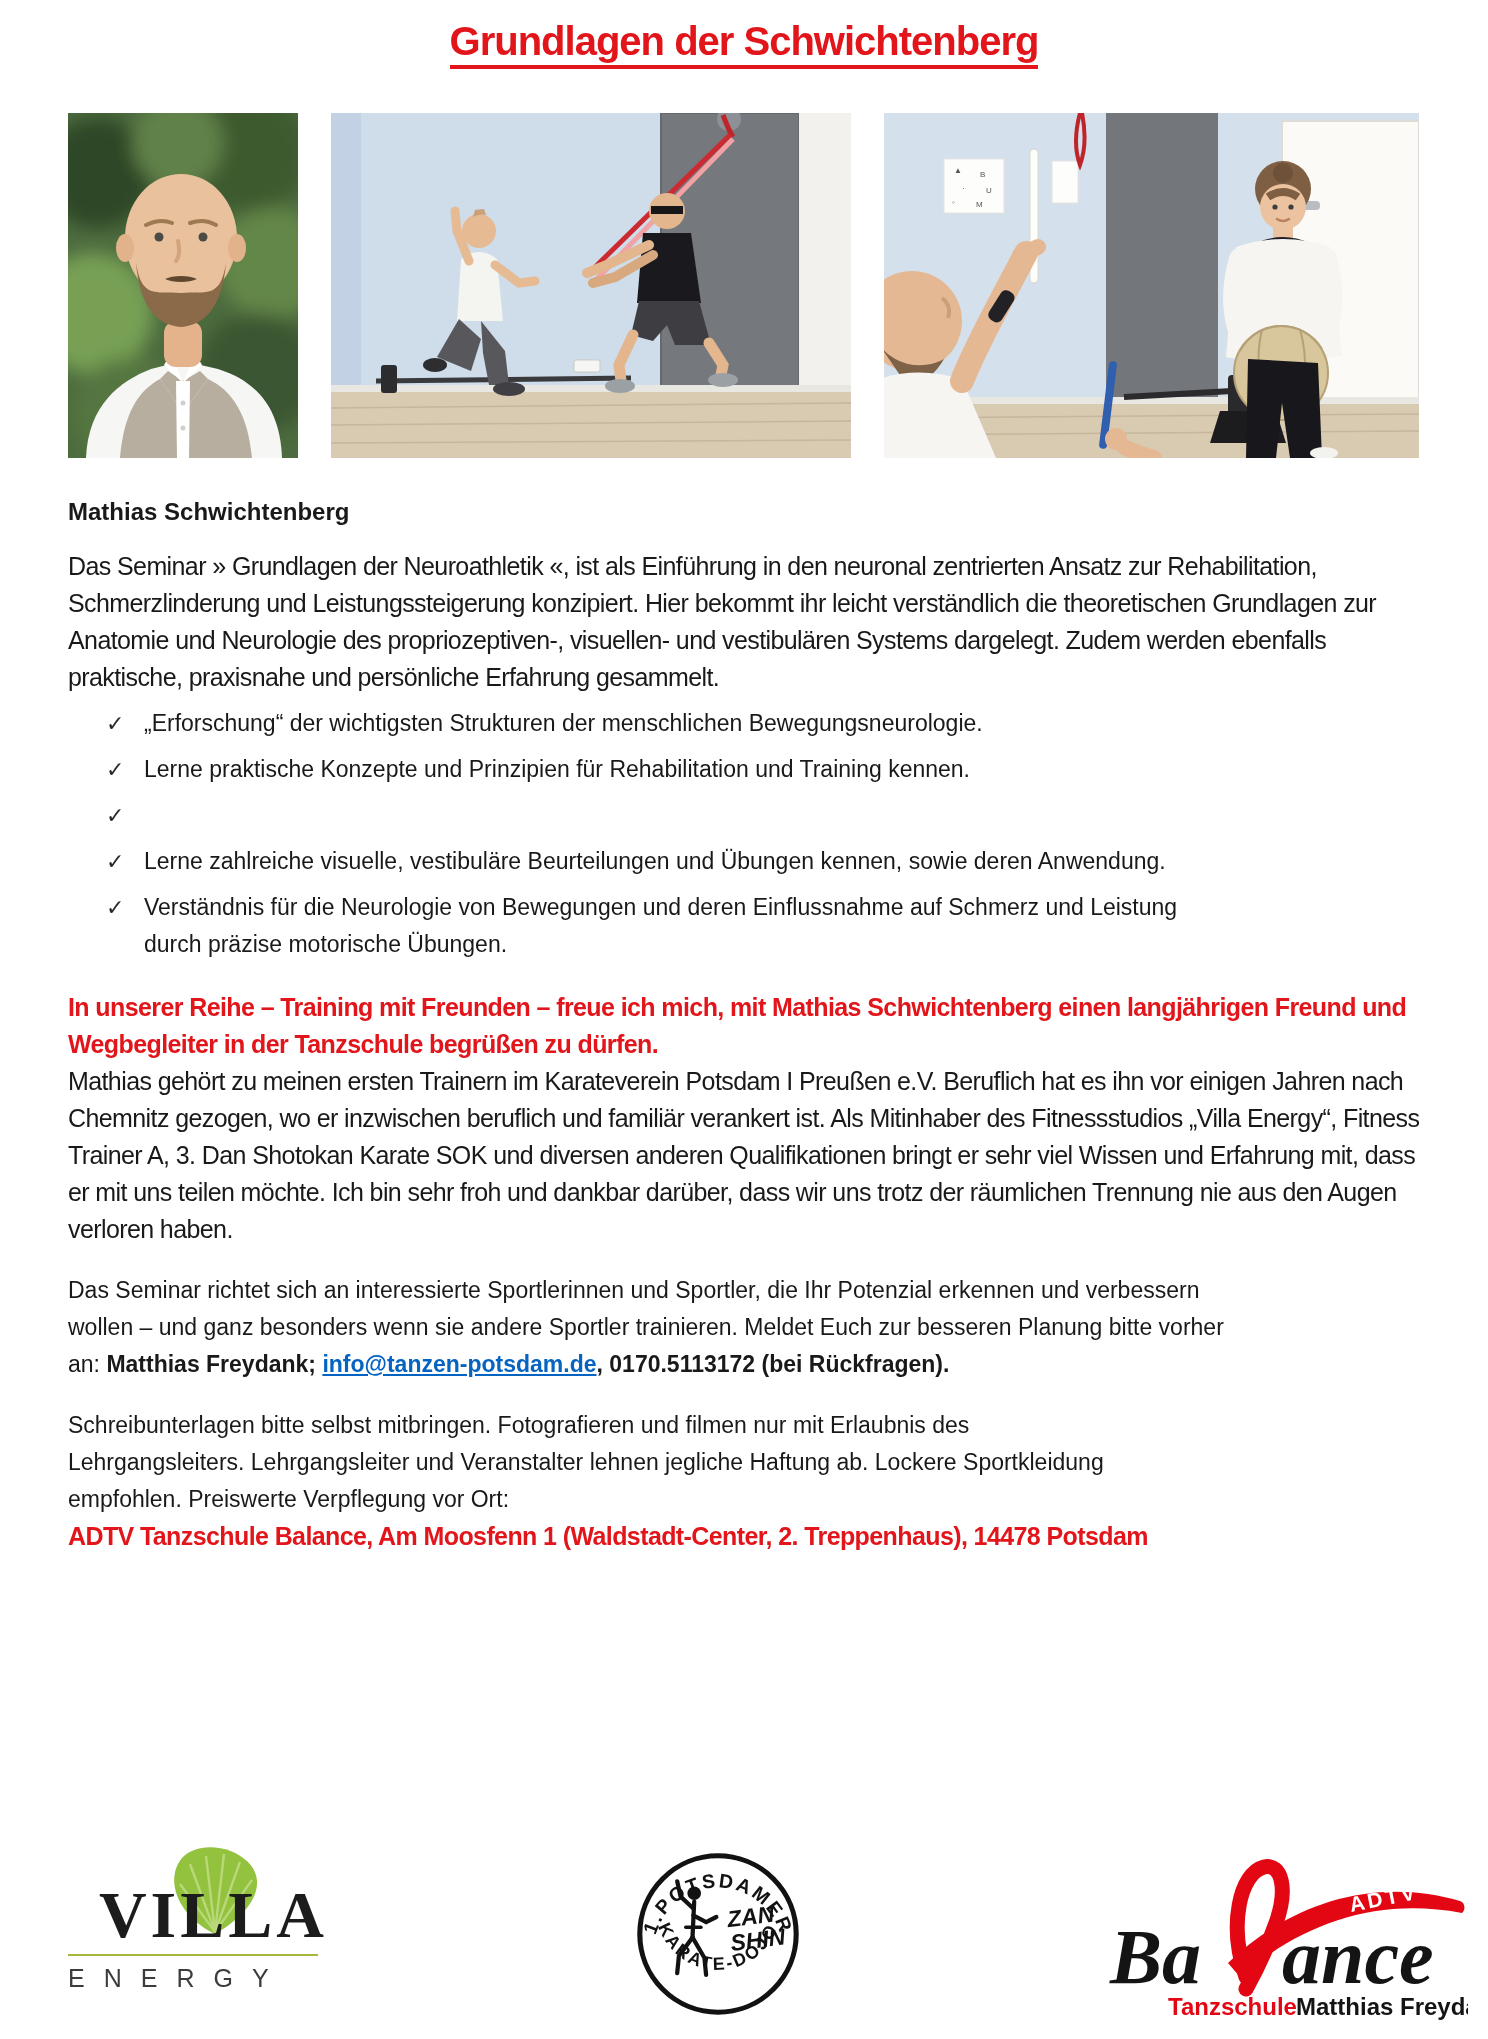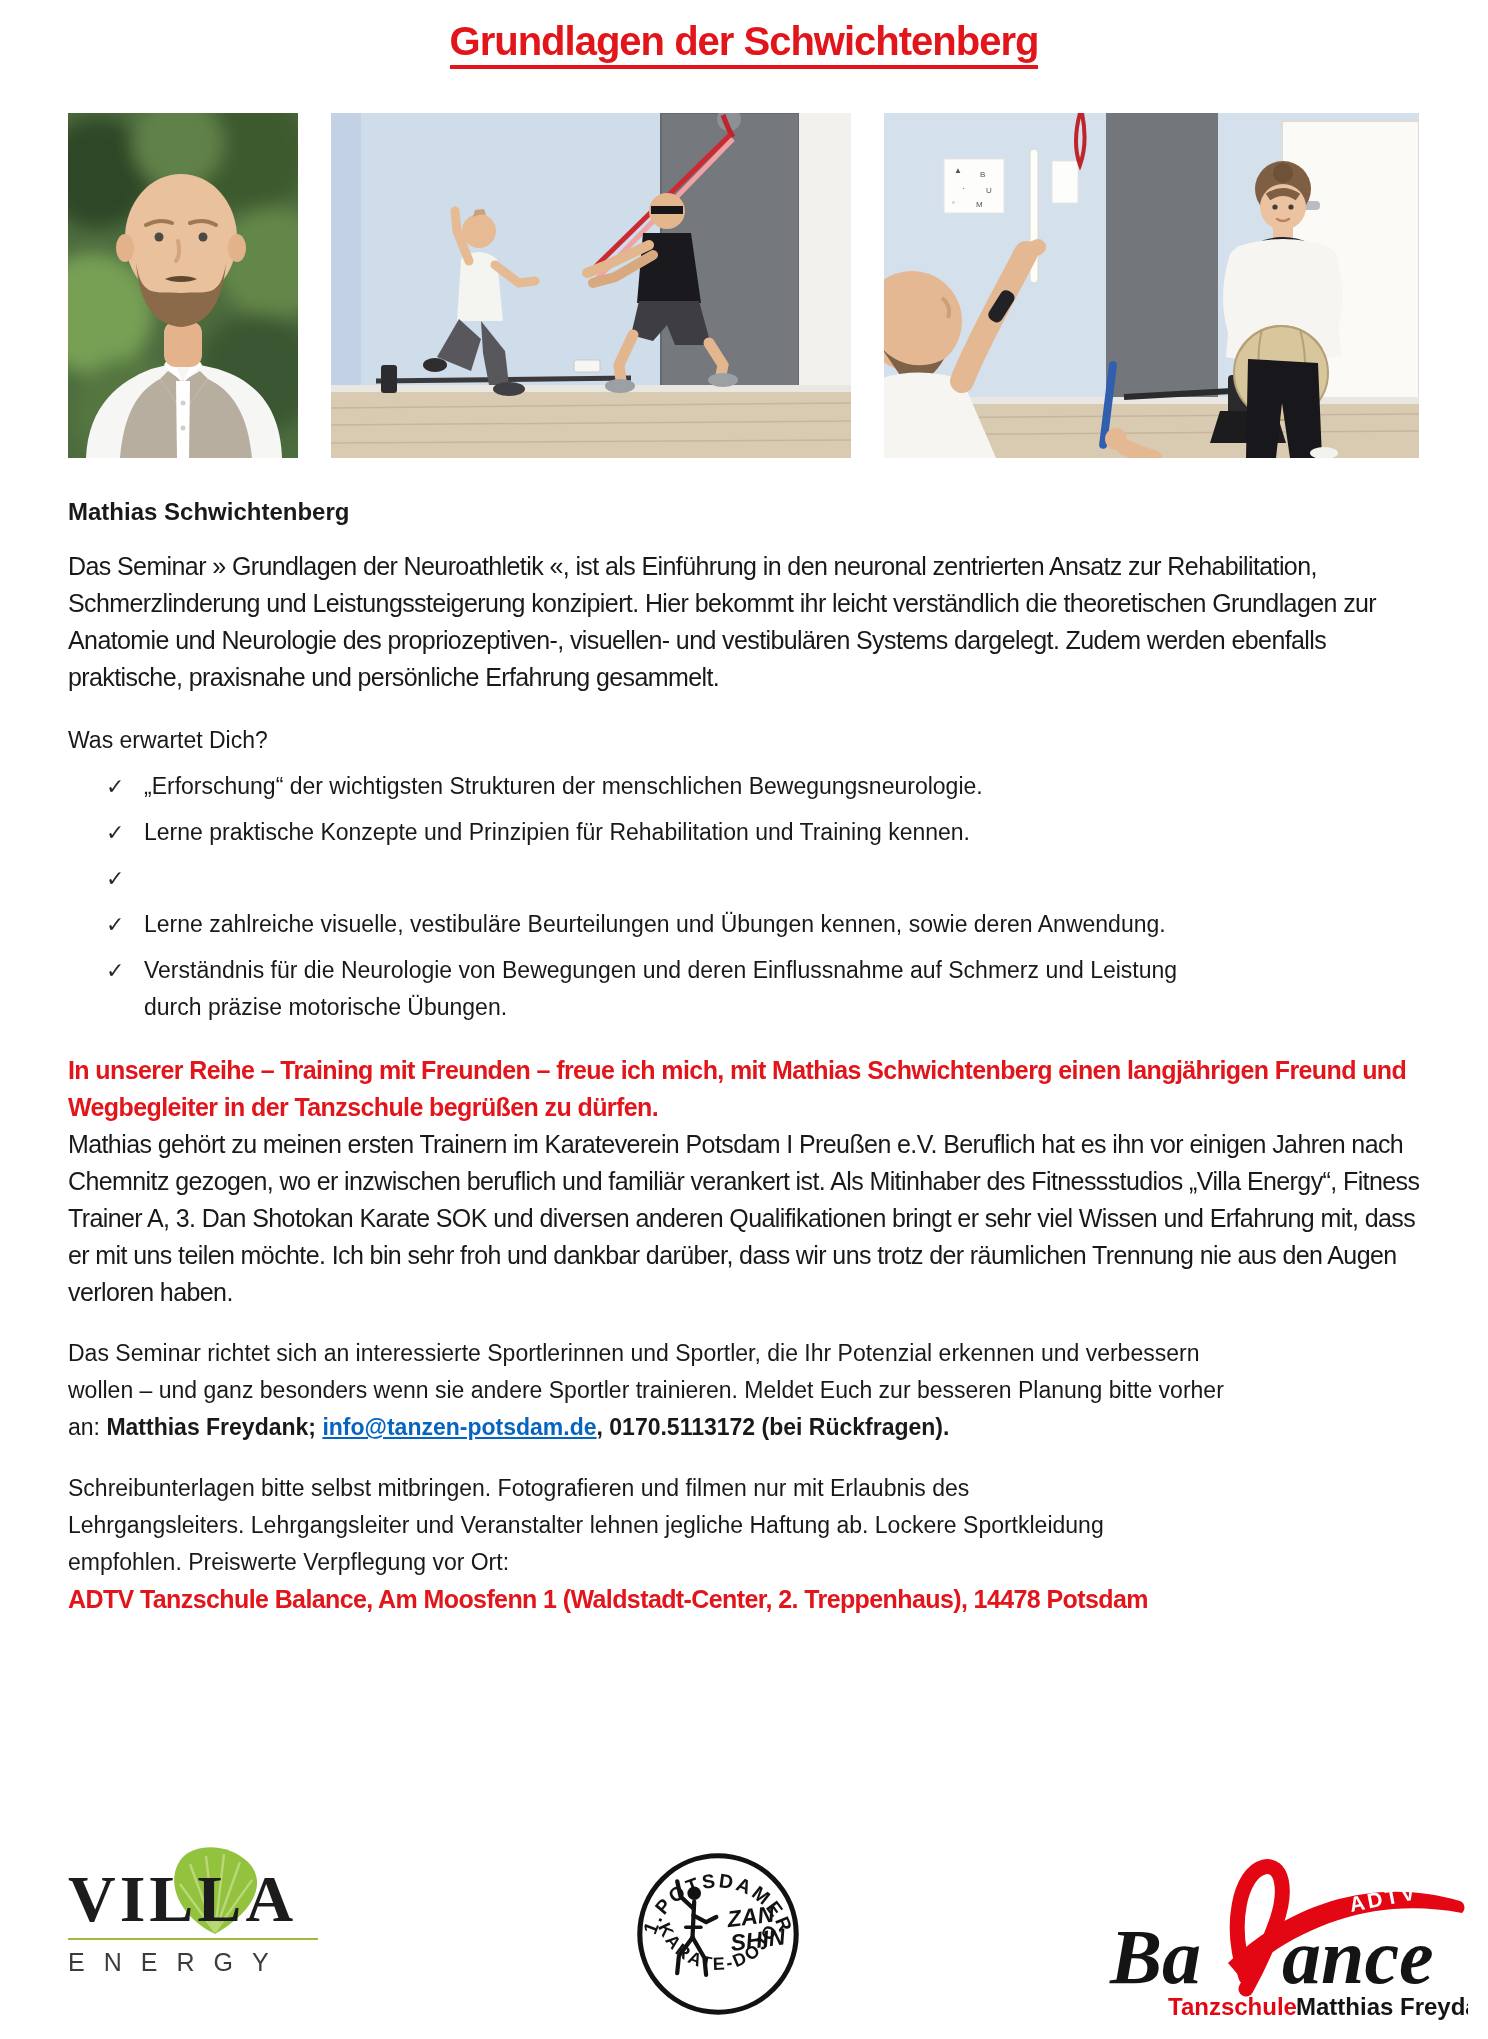--- a/index.html
+++ b/index.html
@@ -72,21 +72,21 @@
   .footer{
     position:absolute;left:68px;right:20px;bottom:12px;
     display:flex;align-items:center;justify-content:space-between;
   }
   .villa{position:relative;width:260px;height:168px;flex:none;}
   .villa .leaf{position:absolute;left:92px;top:-6px;}
   .villa .villa-word{
     position:relative;z-index:2;
     font-family:"Liberation Serif","DejaVu Serif",serif;
     font-size:66px;font-weight:bold;letter-spacing:4px;color:#1c1c1c;
-    line-height:1;margin-top:14px;
+    line-height:1;margin-top:30px;text-align:right;
   }
   .villa .villa-rule{height:2px;background:#a9b63c;margin:6px 0 8px;width:250px;}
   .villa .energy-word{
     font-size:25px;letter-spacing:19px;color:#3c3c3c;white-space:nowrap;
   }
   .zanshin{flex:none;margin-left:40px;}
   .balance{flex:none;}
 
   
 </style>
@@ -290,21 +290,20 @@
           <ellipse cx="440" cy="340" rx="14" ry="6" fill="#f2f2ef"></ellipse>
         </g>
       </svg>
     </div>
   </div>
 
   <p class="speaker-name">Mathias Schwichtenberg</p>
 
   <p class="narrow">Das Seminar » Grundlagen der Neuroathletik «, ist als Einführung in den neuronal zentrierten Ansatz zur Rehabilitation, Schmerzlinderung und Leistungssteigerung konzipiert. Hier bekommt ihr leicht verständlich die theoretischen Grundlagen zur Anatomie und Neurologie des propriozeptiven-, visuellen- und vestibulären Systems dargelegt. Zudem werden ebenfalls praktische, praxisnahe und persönliche Erfahrung gesammelt.</p>
 
-  <p class="checklist-heading">Was erwartet Dich?</p>
   <ul class="checklist">
     <li>
         <span class="check">✓</span>
         <span class="li-text">„Erforschung“ der wichtigsten Strukturen der menschlichen Bewegungsneurologie.</span>
       </li>
     <li>
         <span class="check">✓</span>
         <span class="li-text">Lerne praktische Konzepte und Prinzipien für Rehabilitation und Training kennen.</span>
       </li>
     <li>

